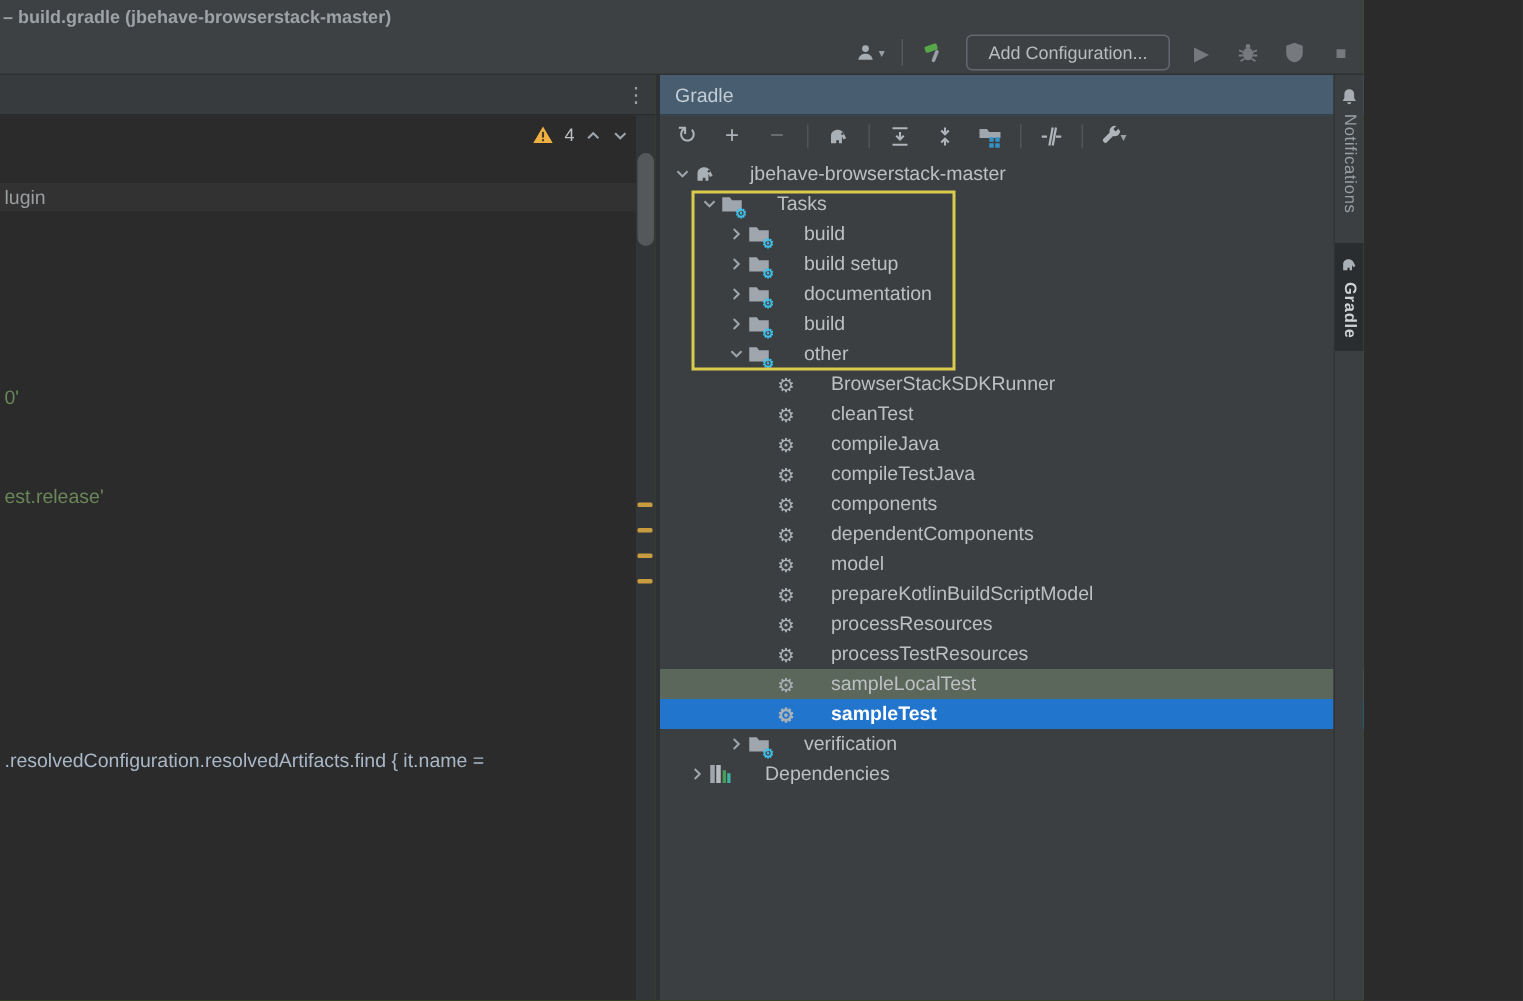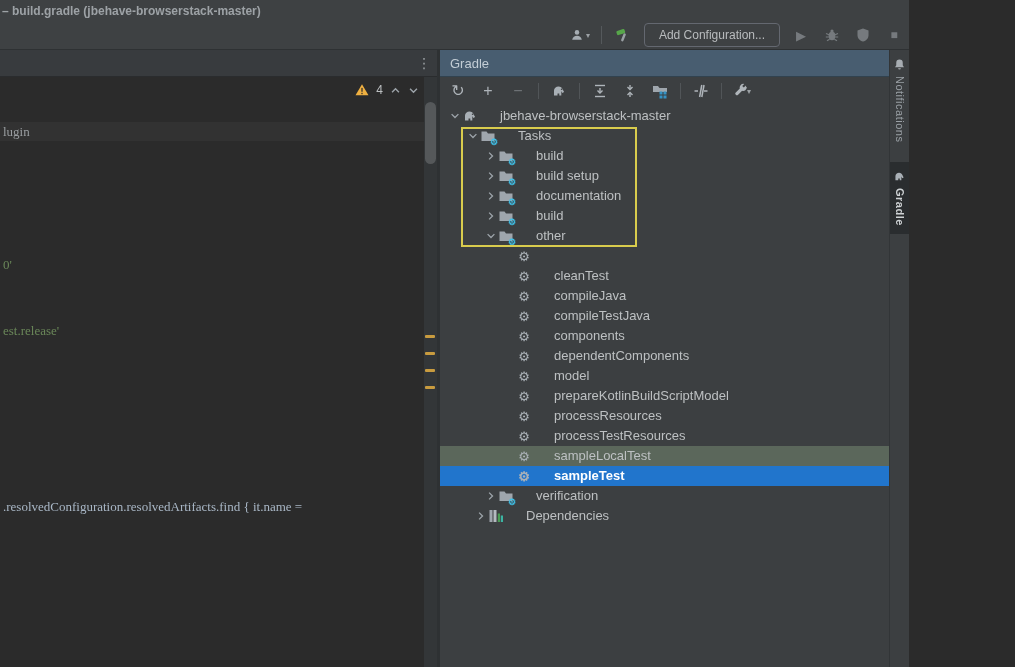--- a/index.html
+++ b/index.html
@@ -28,21 +28,21 @@
   
   .editor { position:absolute; left:0; top:50px; width:437px; height:617px;
     background:#2b2b2b; overflow:hidden; }
   .tabstrip { position:absolute; left:0; top:0; width:100%; height:27px;
     background:#383b3e; border-bottom:1px solid #2a2c2e; }
   .more-icon { position:absolute; right:6px; top:5px; color:#9ba0a4;
     font-size:14px; cursor:pointer; }
   .cur-line { position:absolute; left:0; top:72px; width:100%; height:19px;
     background:#323232; }
   .code { position:absolute; left:3px; white-space:pre;
-    font-family:Liberation Serif, serif; font-size:13px; }
+    font-family:Liberation Sans, sans-serif; font-size:13px; }
   .c-gray { color:#9a9ea1; }
   .c-green { color:#6a8759; }
   .c-plain { color:#a9b7c6; }
   .insp { position:absolute; right:18px; top:33px; display:flex;
     align-items:center; gap:7px; }
   .insp .cnt { color:#bcbfc1; font-size:12px; }
   .sb-track { position:absolute; right:0; top:27px; bottom:0; width:13px;
     background:#333638; }
   .sb-thumb { position:absolute; right:1px; top:52px; width:11px; height:62px;
     background:#55585a; border-radius:6px; cursor:pointer; }
@@ -372,20 +372,21 @@
             </svg>
             <b class="fgear">⚙</b>
           </span>
           <span class="tlabel">other</span>
         </div>
         <div class="trow" style="padding-left: 62px;">
           <span class="tch"></span>
           <span class="tic">
             <span class="gear-ch">⚙</span>
           </span>
+          <span class="tlabel">BrowserStackSDKRunner</span>
         </div>
         <div class="trow" style="padding-left: 62px;">
           <span class="tch"></span>
           <span class="tic">
             <span class="gear-ch">⚙</span>
           </span>
           <span class="tlabel">cleanTest</span>
         </div>
         <div class="trow" style="padding-left: 62px;">
           <span class="tch"></span>
@@ -464,21 +465,21 @@
             </svg>
           </span>
           <span class="tic">
             <svg width="16" height="16" viewBox="0 0 16 16">
               <path fill="#9fa6ad" d="M1.5 3.5h5L8 5.5h6.5v7.5h-13z"></path>
             </svg>
             <b class="fgear">⚙</b>
           </span>
           <span class="tlabel">verification</span>
         </div>
-        <div class="trow" style="padding-left: 34px;">
+        <div class="trow" style="padding-left: 18px;">
           <span class="tch">
             <svg width="12" height="12" viewBox="0 0 16 16" fill="none" stroke="#9da4aa" stroke-width="1.8">
               <path d="M5.5 3.5L10 8l-4.5 4.5"></path>
             </svg>
           </span>
           <span class="tic">
             <svg width="16" height="16" viewBox="0 0 16 16">
               <rect x="1.5" y="2" width="3" height="12" fill="#9fa6ad"></rect>
               <rect x="5.5" y="2" width="3" height="12" fill="#b4bac0"></rect>
               <rect x="9.8" y="5.5" width="2.2" height="8.5" fill="#4a9e55"></rect>

